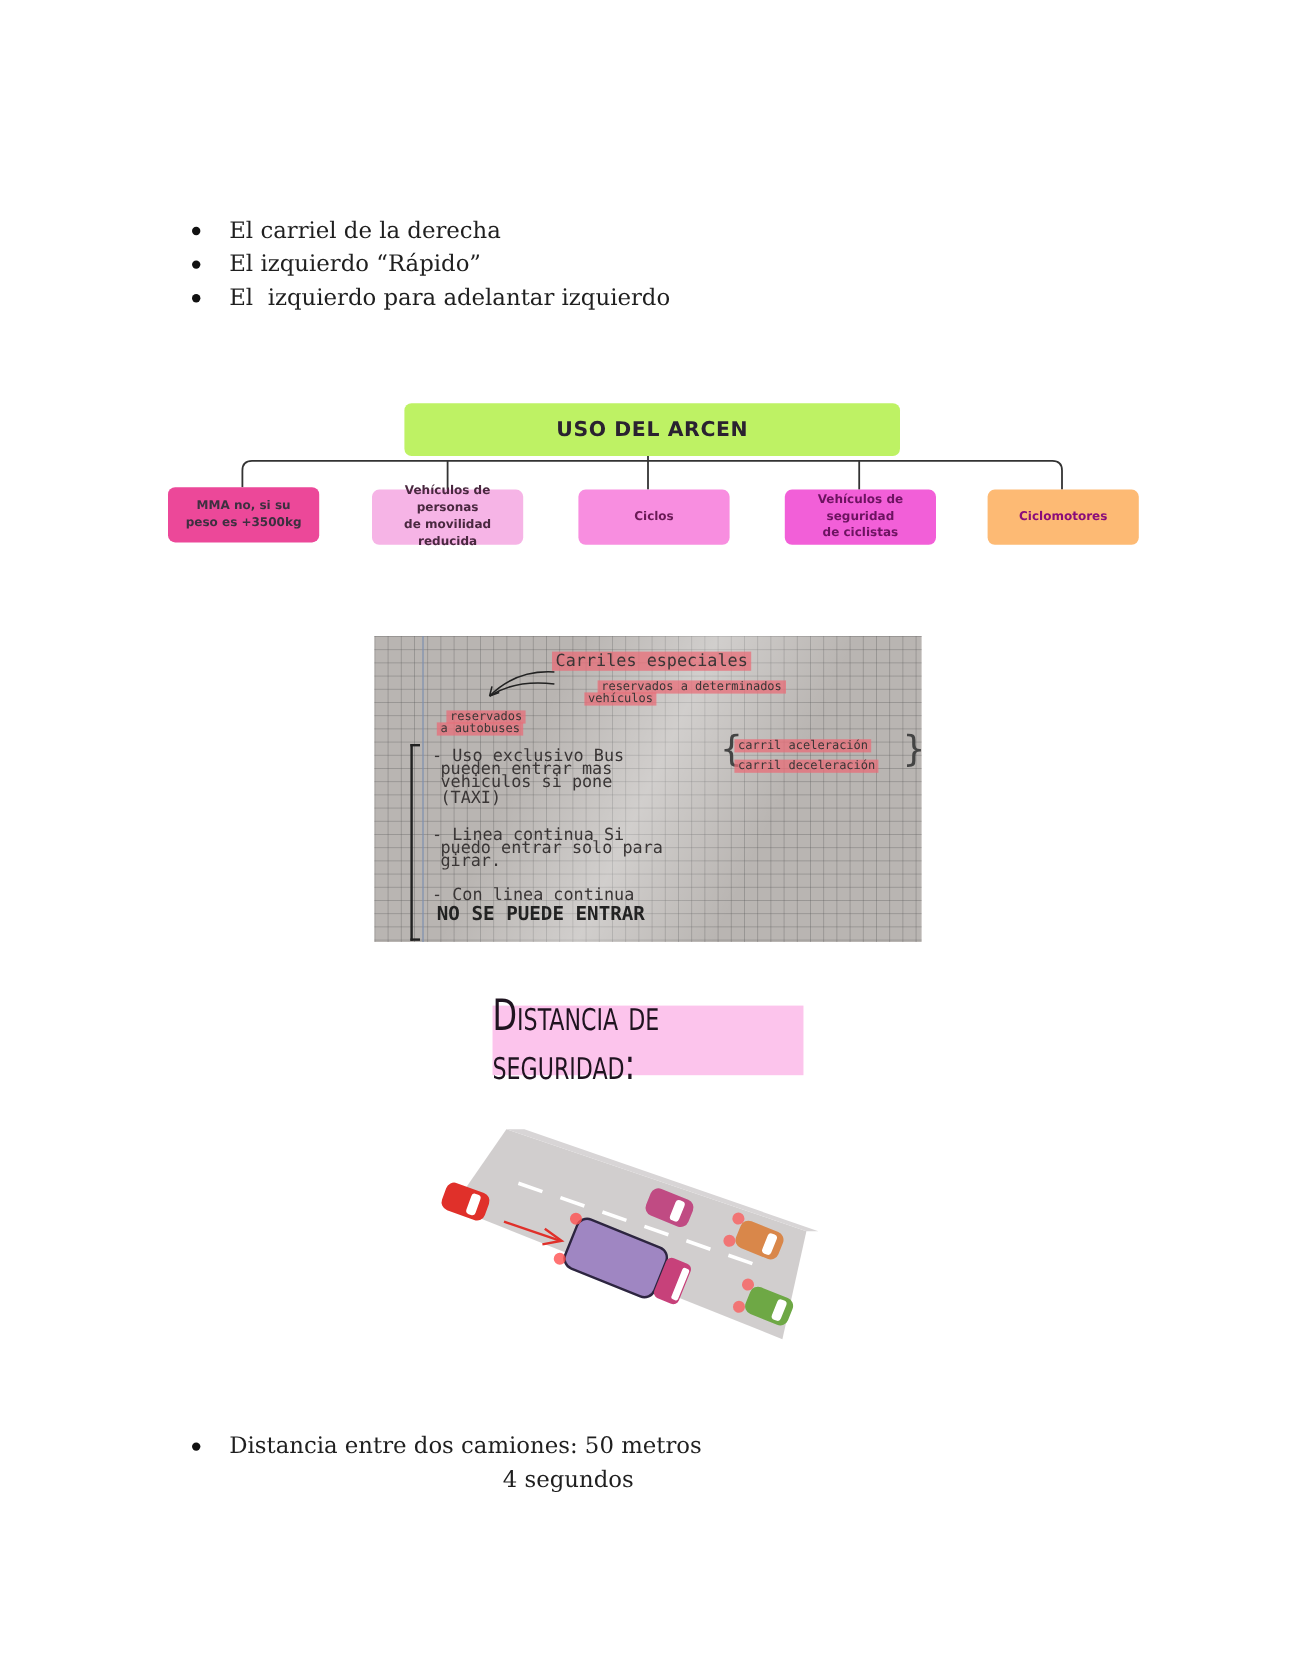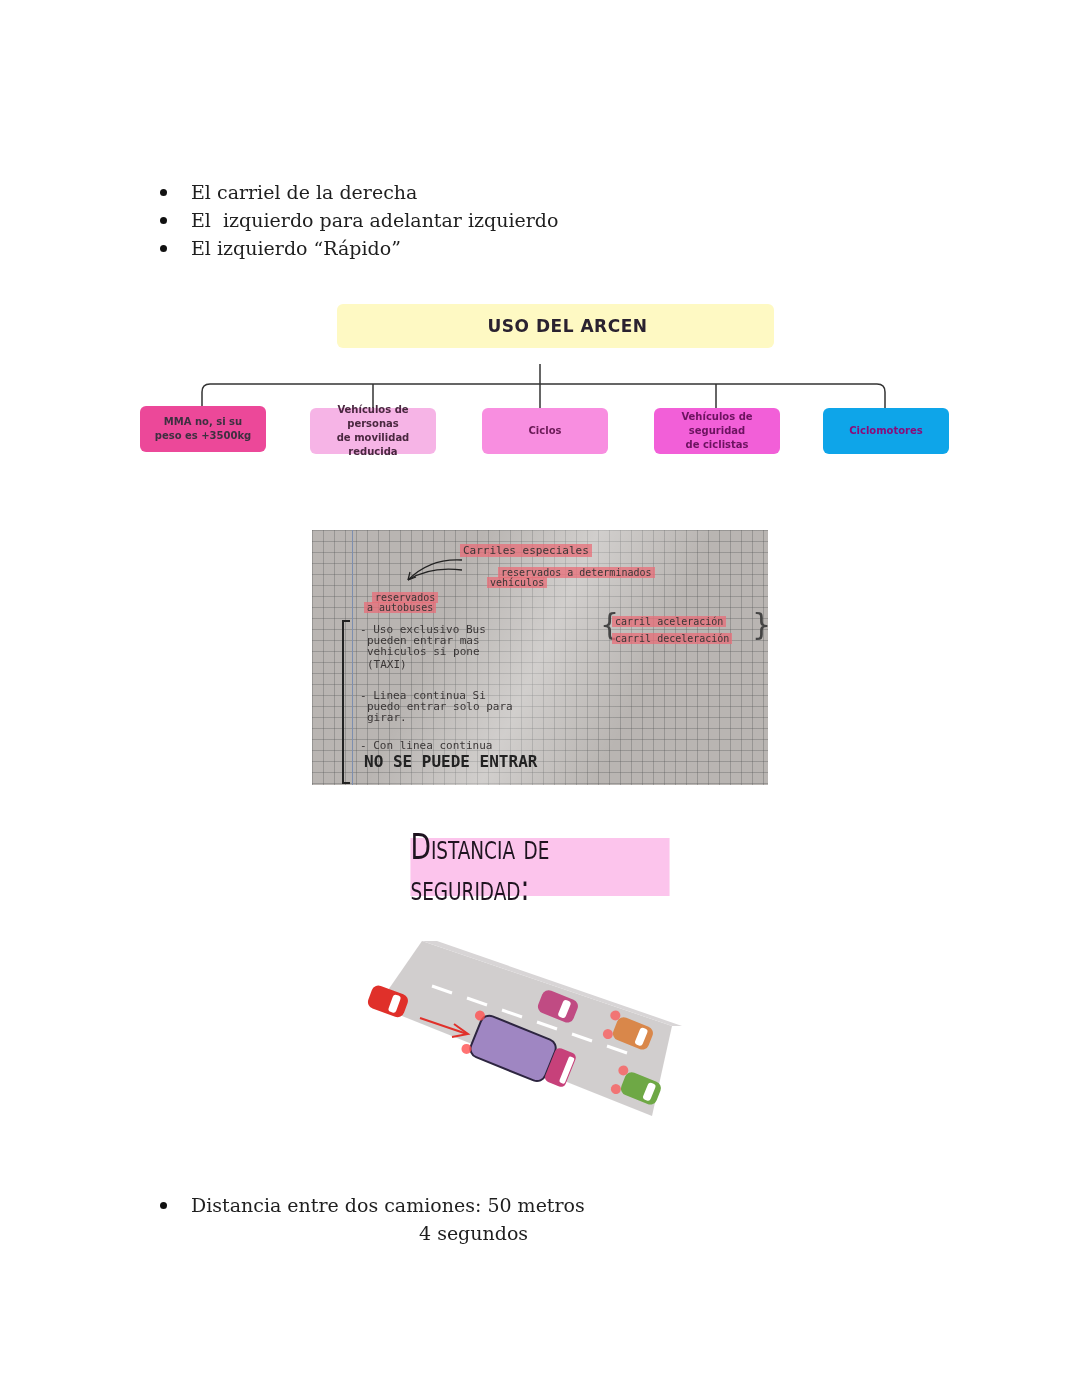--- a/index.html
+++ b/index.html
@@ -3,39 +3,39 @@
 <meta charset="utf-8">
 <style>
   html, body { margin: 0; padding: 0; background: #ffffff; }
   body { width: 1080px; height: 1397px; position: relative; overflow: hidden; font-family: "DejaVu Serif", serif; color: #222; }
   .bullets { position: absolute; left: 158px; margin: 0; padding: 0; list-style: none; }
   .bullets li { position: relative; padding-left: 33px; font-family: "DejaVu Serif", serif; font-size: 19px; line-height: 28px; color: #1f1f1f; white-space: pre; }
   .bullets li::before { content: ""; position: absolute; left: 2px; top: 11px; width: 7px; height: 7px; border-radius: 50%; background: #111; }
   #list1 { top: 178px; }
 
   
-  .mm-root { position: absolute; left: 337px; top: 304px; width: 413px; height: 44px; background: #fef9c3; border-radius: 6px; display: flex; align-items: center; justify-content: center; font-family: "DejaVu Sans", sans-serif; font-weight: bold; font-size: 17px; letter-spacing: 0.5px; color: #2a2230; padding-left: 24px; }
+  .mm-root { position: absolute; left: 337px; top: 336px; width: 413px; height: 44px; background: #bef264; border-radius: 6px; display: flex; align-items: center; justify-content: center; font-family: "DejaVu Sans", sans-serif; font-weight: bold; font-size: 17px; letter-spacing: 0.5px; color: #2a2230; }
   .mm-lines { position: absolute; left: 0; top: 0; width: 1080px; height: 470px; pointer-events: none; }
   .mm-node { position: absolute; top: 408px; width: 126px; height: 46px; border-radius: 6px; display: flex; align-items: center; justify-content: center; text-align: center; font-family: "DejaVu Sans", sans-serif; font-weight: bold; font-size: 10px; line-height: 14px; color: #5a1f4a; box-sizing: border-box; padding: 0 4px; }
   .n0 { left: 140px; top: 406px; background: #ec4899; color: #3d3040; }
   .n1 { left: 310px; background: #f6b4e6; color: #4a2840; }
   .n2 { left: 482px; background: #f88ee0; color: #6a1a56; }
   .n3 { left: 654px; background: #f25fd8; color: #6c1360; }
-  .n4 { left: 823px; background: #0ea5e9; color: #8a0c7a; align-items: center; }
+  .n4 { left: 823px; background: #fdba74; color: #8a0c7a; align-items: center; }
 
   
   .photo { position: absolute; left: 312px; top: 530px; width: 456px; height: 255px; overflow: hidden;
     background-color: #b9b5b2;
     background-image:
       linear-gradient(115deg, rgba(255,255,255,0) 30%, rgba(255,255,255,0.35) 50%, rgba(255,255,255,0) 70%),
       linear-gradient(rgba(90,90,90,0.35) 1px, transparent 1px),
       linear-gradient(90deg, rgba(90,90,90,0.35) 1px, transparent 1px);
     background-size: 100% 100%, 11px 11px, 11px 11px; }
   .photo .margin-line { position: absolute; left: 40px; top: 0; width: 1px; height: 100%; background: #7d8fb0; }
-  .hw { position: absolute; font-family: "DejaVu Sans Mono", monospace; font-size: 11px; color: #3a3636; white-space: pre; line-height: 12px; }
+  .hw { position: absolute; font-family: "DejaVu Sans Mono", monospace; font-size: 14px; color: #3a3636; white-space: pre; line-height: 12px; }
   .hl { background: rgba(232,110,120,0.75); padding: 0 3px; }
   .hw.bold { font-weight: bold; font-size: 16px; color: #222; }
   .bracket { position: absolute; border: 2px solid #222; border-right: none; }
   .curly { position: absolute; font-family: "DejaVu Sans", sans-serif; font-size: 30px; color: #444; line-height: 30px; }
 
   
   .heading { position: absolute; left: 382px; top: 838px; width: 316px; height: 58px; background: #fcc4ec; display: flex; align-items: center; justify-content: center; font-family: "DejaVu Sans Condensed", "DejaVu Sans", sans-serif; font-size: 36px; letter-spacing: 0px; color: #1f1420; font-variant: small-caps; transform: scaleX(0.82); transform-origin: center; }
 
   
   .illus { position: absolute; left: 362px; top: 936px; width: 320px; height: 190px; }
@@ -43,22 +43,22 @@
   #list2 { top: 1191px; }
   #list2 li.indent { padding-left: 33px; }
   #list2 li.indent::before { display: none; }
   #list2 li.gap { margin-top: 22px; }
 </style>
 </head>
 <body>
 
 <ul class="bullets" id="list1">
   <li>El carriel de la derecha</li>
+  <li>El izquierdo “Rápido”</li>
   <li>El  izquierdo para adelantar izquierdo</li>
-  <li>El izquierdo “Rápido”</li>
 </ul>
 
 <svg class="mm-lines" viewBox="0 0 1080 470">
   <g stroke="#333" stroke-width="1.5" fill="none">
     <line x1="540" y1="364" x2="540" y2="408"></line>
     <path d="M202 406 L202 392 Q202 384 210 384 L877 384 Q885 384 885 392 L885 408"></path>
     <line x1="373" y1="384" x2="373" y2="408"></line>
     <line x1="716" y1="384" x2="716" y2="408"></line>
   </g>
 </svg>

